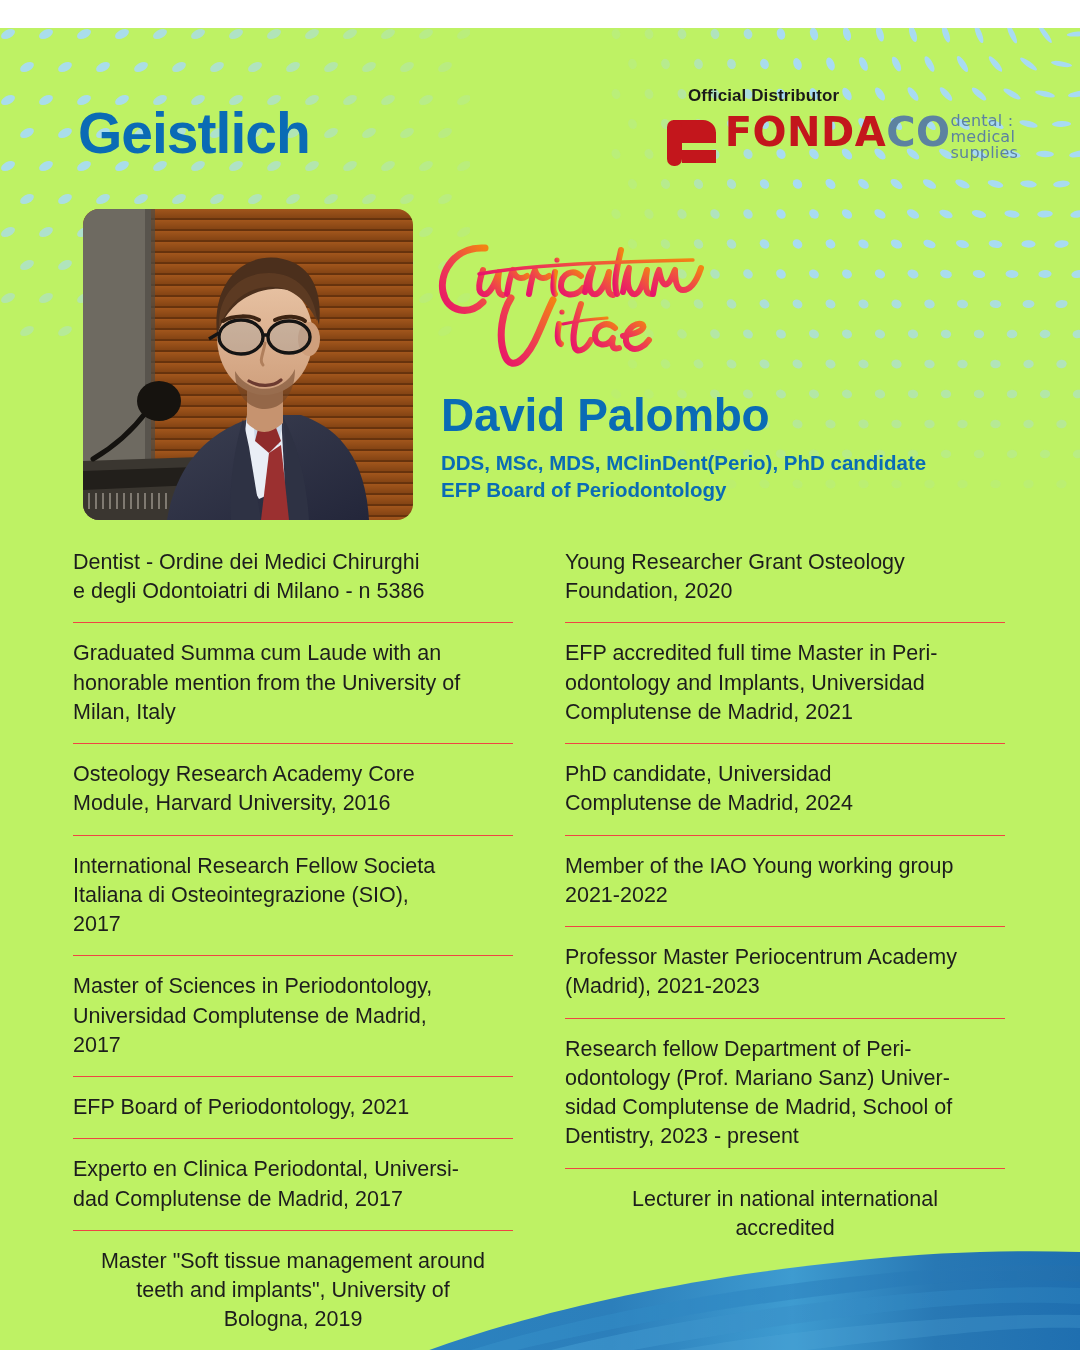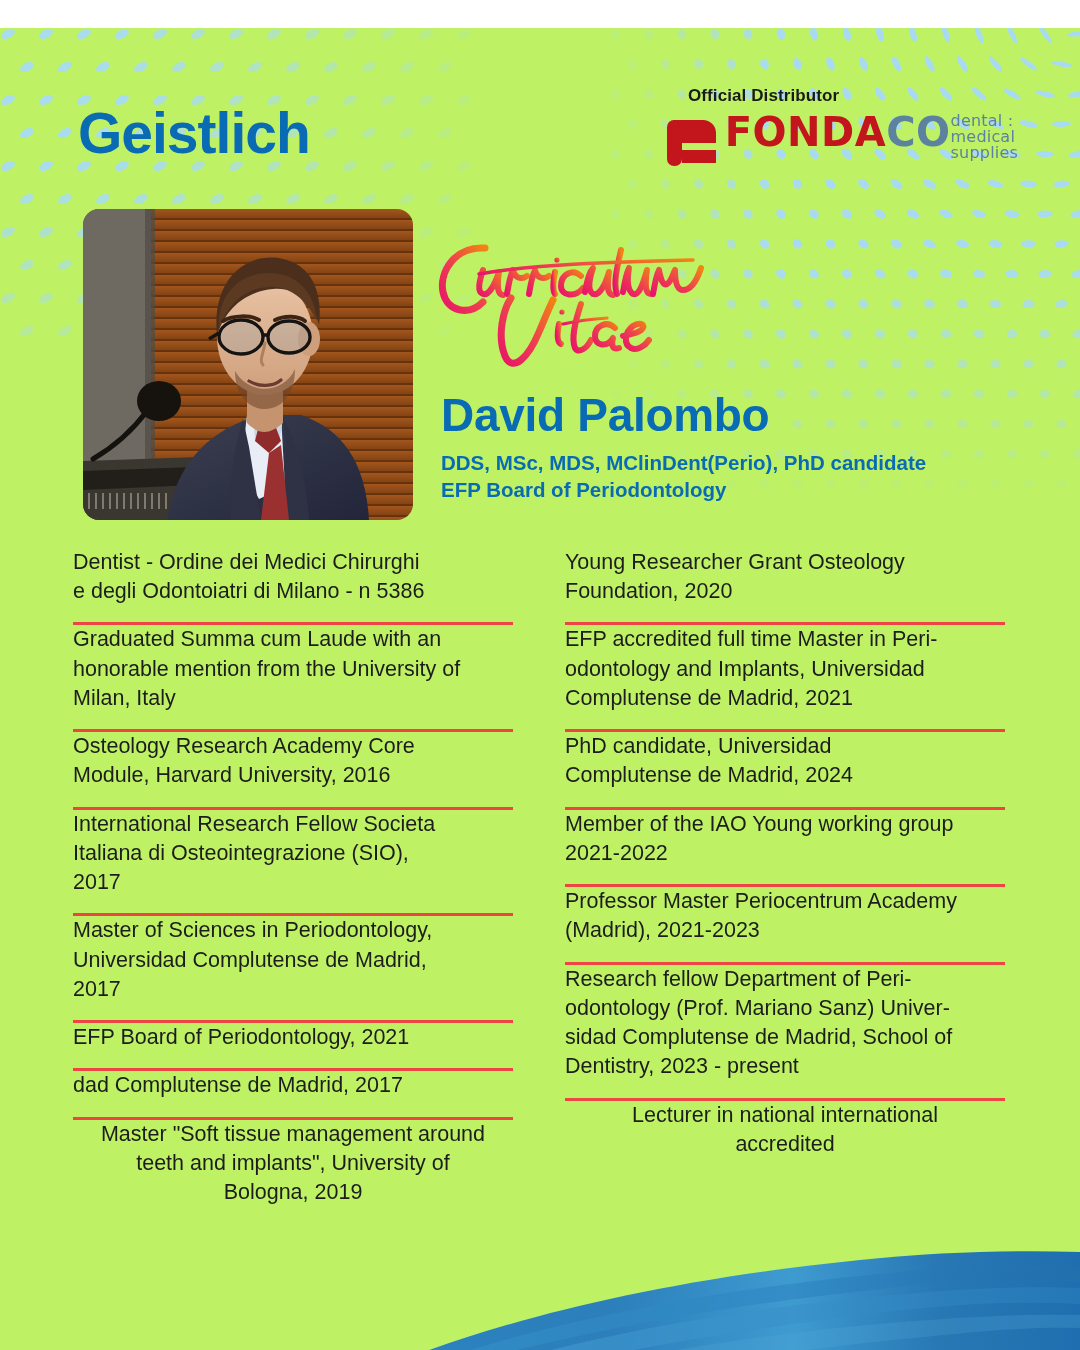--- a/index.html
+++ b/index.html
@@ -69,23 +69,23 @@
 
   
   .cols{position:absolute;left:0;top:520px;width:1080px;}
   .col{position:absolute;top:0;width:440px;}
   #col-left{left:73px;}
   #col-right{left:565px;}
 
   .entry{
     font-size:21.5px;line-height:1.36;color:#1d1d1d;
     padding:0 0 16px 0;margin:0 0 0 0;
-    border-bottom:3px solid #ef4444;
-  }
-  .entry + .entry{}
+    border-bottom:1px solid #ef4444;
+  }
+  .entry + .entry{padding-top:16px;}
   .entry.last{border-bottom:none;text-align:center;}
   .entry .ln{display:block;}
 </style>
 </head>
 <body>
 
 <div class="page">
 
   <div class="dots" id="dots-left">
     <svg viewBox="0 0 470 320" width="470" height="320" aria-hidden="true">
@@ -622,20 +622,21 @@
         </div>
         <div class="entry">
           <span class="ln">Master of Sciences in Periodontology,</span>
           <span class="ln">Universidad Complutense de Madrid,</span>
           <span class="ln">2017</span>
         </div>
         <div class="entry">
           <span class="ln">EFP Board of Periodontology, 2021</span>
         </div>
         <div class="entry">
+          <span class="ln">Experto en Clinica Periodontal, Universi-</span>
           <span class="ln">dad Complutense de Madrid, 2017</span>
         </div>
         <div class="entry last">
           <span class="ln">Master "Soft tissue management around</span>
           <span class="ln">teeth and implants", University of</span>
           <span class="ln">Bologna, 2019</span>
         </div>
       </div>
     <div class="col" id="col-right">
         <div class="entry">

